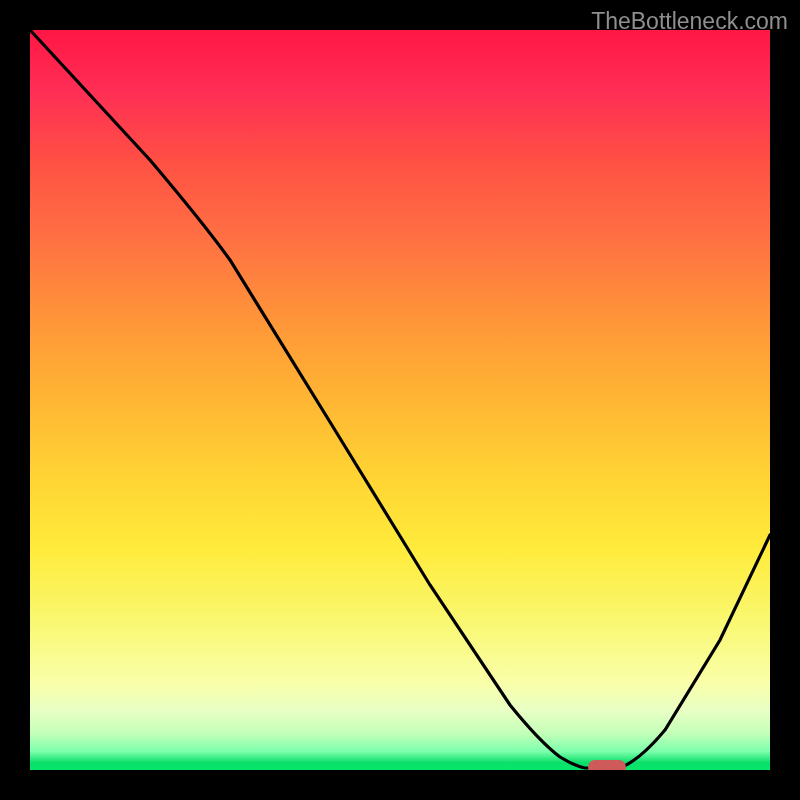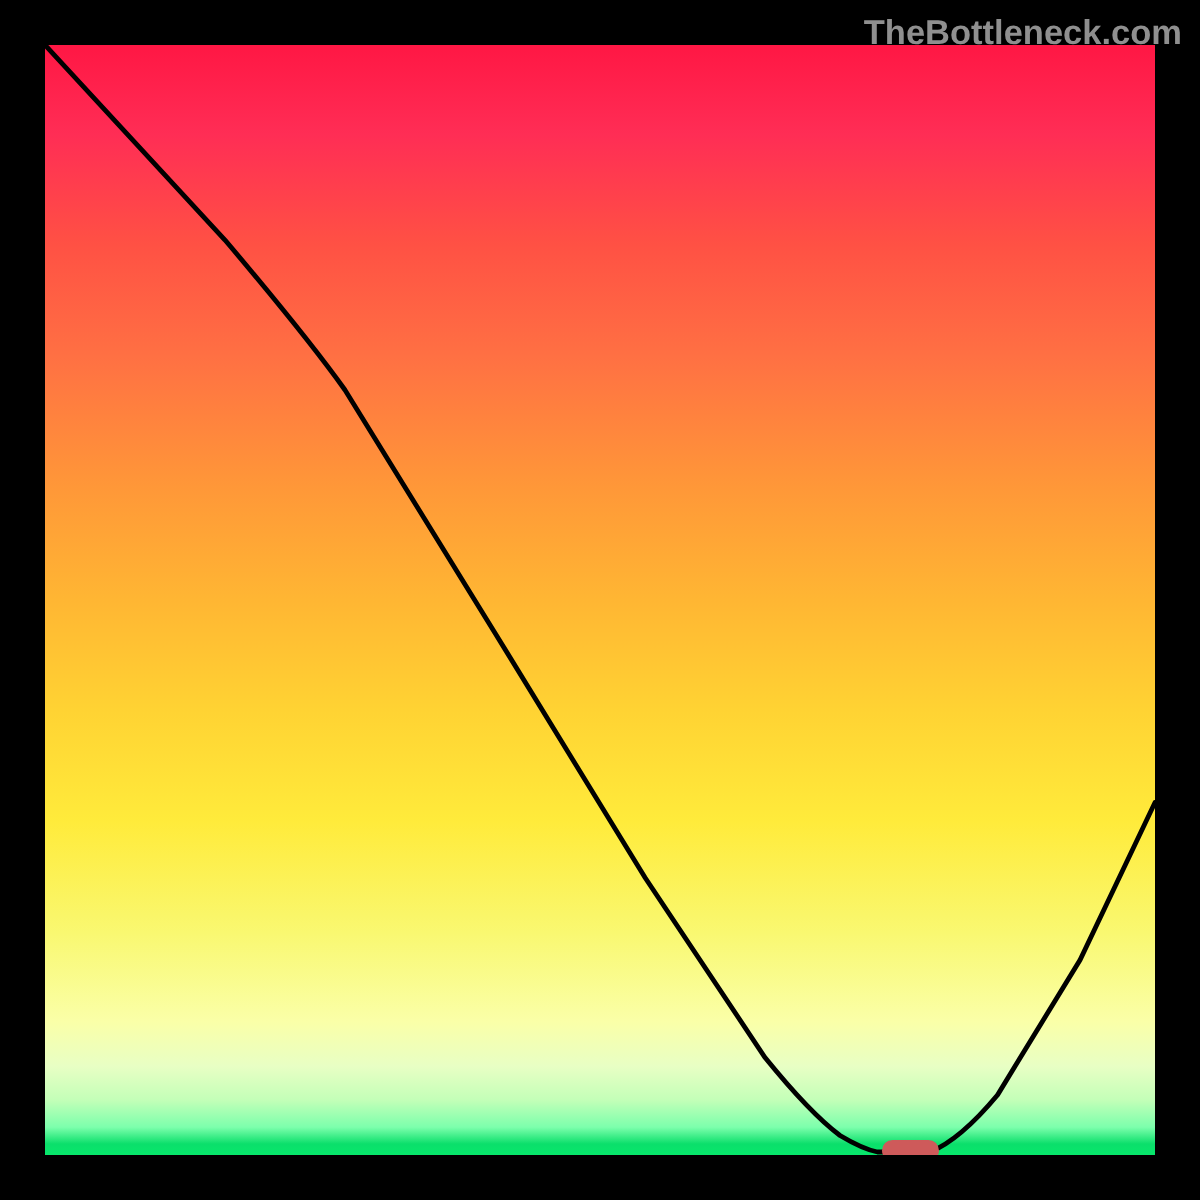--- a/index.html
+++ b/index.html
@@ -48,21 +48,21 @@
     top: 0;
     width: 740px;
     height: 740px;
   }
   .watermark {
     position: absolute;
     top: 8px;
     right: 12px;
     color: #8f8f8f;
     font-size: 23px;
-    font-weight: 700;
+    font-weight: 400;
     letter-spacing: 0px;
   }
 </style>
 </head>
 <body>
 
 <div class="chart-container">
   <div class="gradient-area"></div>
   <svg class="curve-svg" viewBox="0 0 740 740">
     <path d="M 0 0

